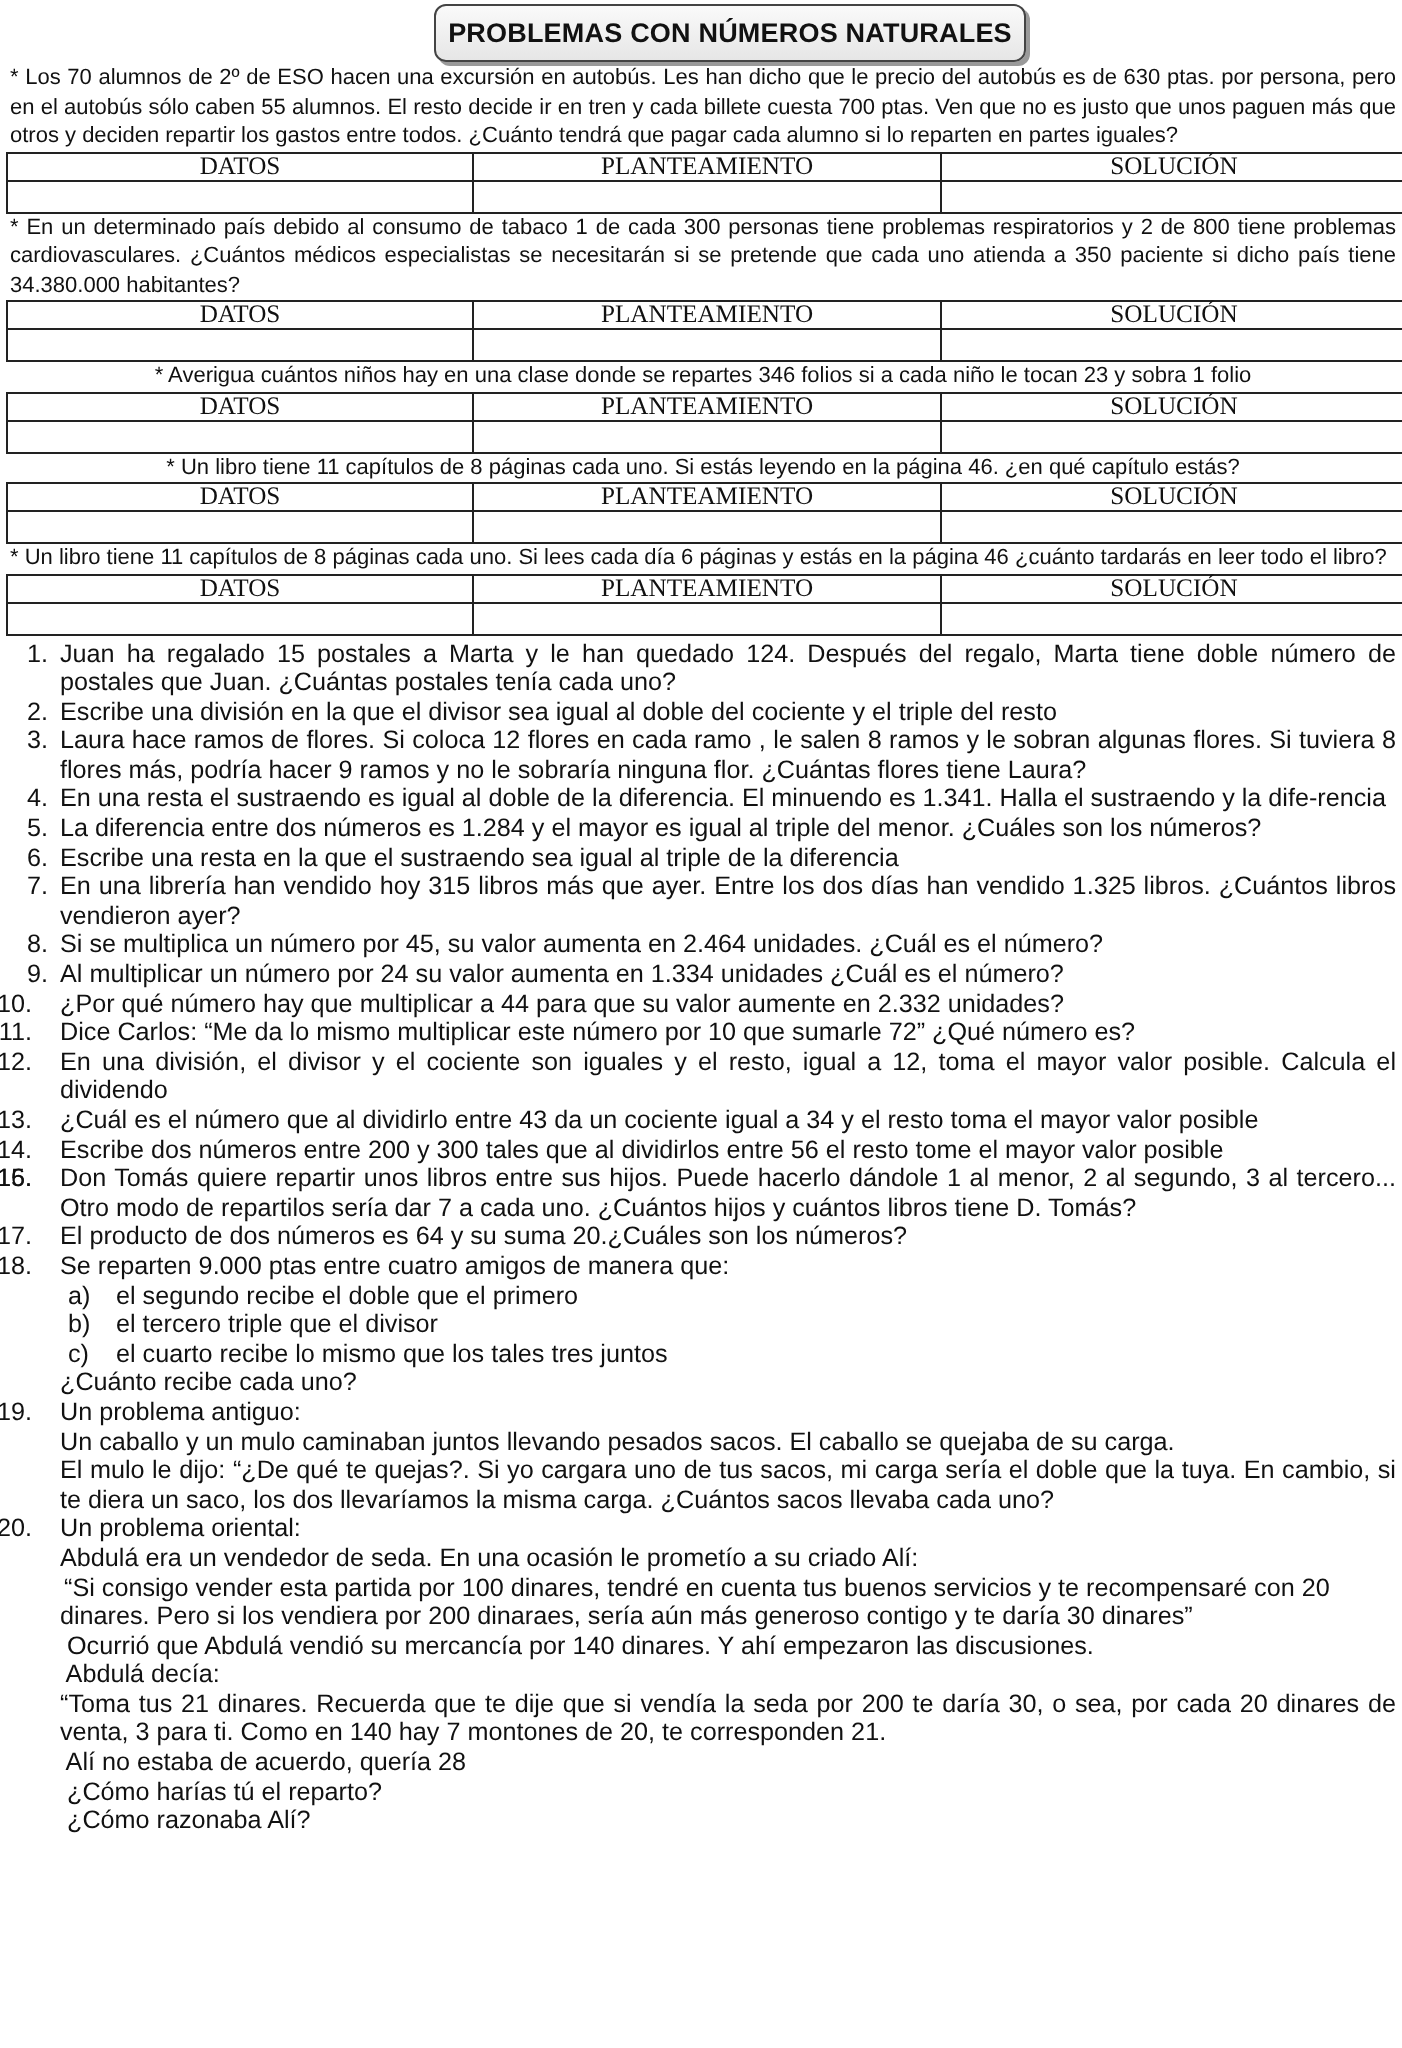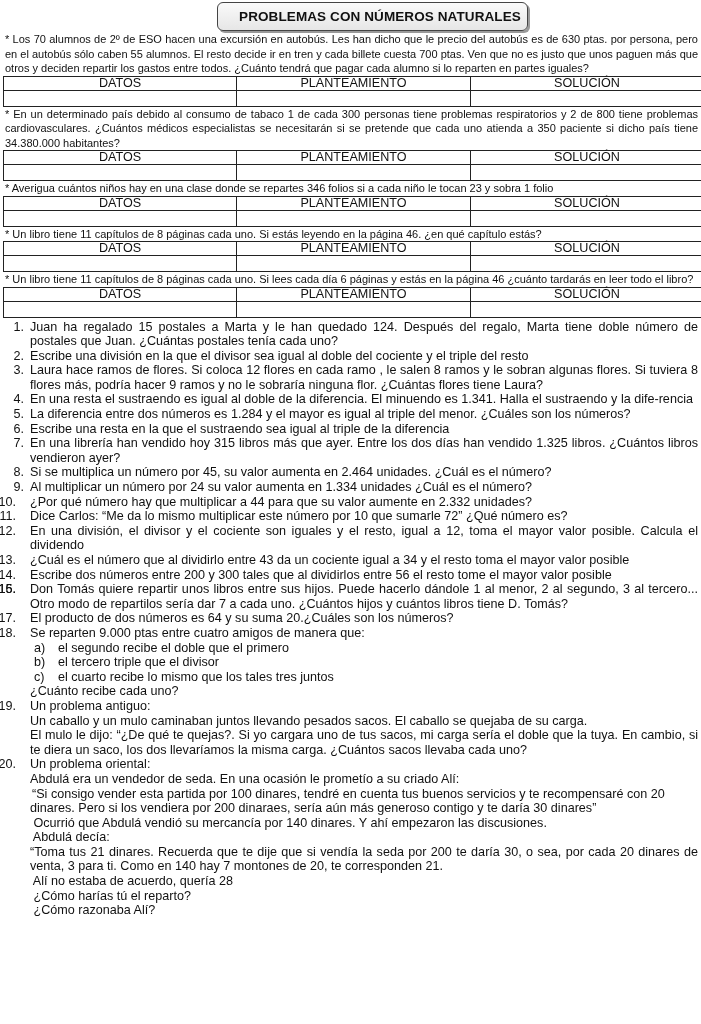--- a/index.html
+++ b/index.html
@@ -7,35 +7,35 @@
     width: 701px; height: 1024px; overflow: hidden; position: relative;
     font-family: "Liberation Sans", sans-serif; color: #111;
   }
   .page { position: absolute; left: 0; top: 0; width: 701px; }
   .title-box {
     position: absolute; left: 217px; top: 2px; width: 294px; height: 27px;
     border: 1px solid #444; border-radius: 6px;
     background: linear-gradient(#fafafa, #e6e6e6);
     box-shadow: 2px 2px 0 #9a9a9a;
     display: flex; align-items: center; justify-content: center;
-    font-weight: bold; font-size: 13.5px; letter-spacing: 0.1px; padding-left: 15px;
+    font-weight: bold; font-size: 13.5px; letter-spacing: 0.1px;
   }
   .content { position: absolute; left: 4px; top: 32px; width: 694px; }
   .prob {
     font-size: 11px; line-height: 14.5px; text-align: justify;
     margin: 0; padding: 0 0 0 1px;
   }
-  .prob.single { text-align: left; white-space: nowrap; }
+  .prob.single { text-align: center; white-space: nowrap; }
   table.answer {
     border-collapse: collapse; width: 700px; margin: 0 0 0 -1px;
     table-layout: fixed;
   }
   table.answer td {
     border: 1px solid #222; font-size: 12.6px; text-align: center;
-    padding: 0; height: 13px; line-height: 13px;
+    padding: 0; height: 13px; line-height: 13px; font-family: Liberation Serif, serif;
   }
   table.answer tr.body td { height: 15px; }
   table.answer col.c1 { width: 233px; }
   table.answer col.c2 { width: 234px; }
   table.answer col.c3 { width: 233px; }
   ol.list { list-style: none; margin: 2px 0 0 0; padding: 0; }
   ol.list li {
     position: relative; font-size: 12.6px; line-height: 14.6px;
     padding-left: 26px; text-align: justify; margin: 0;
   }

